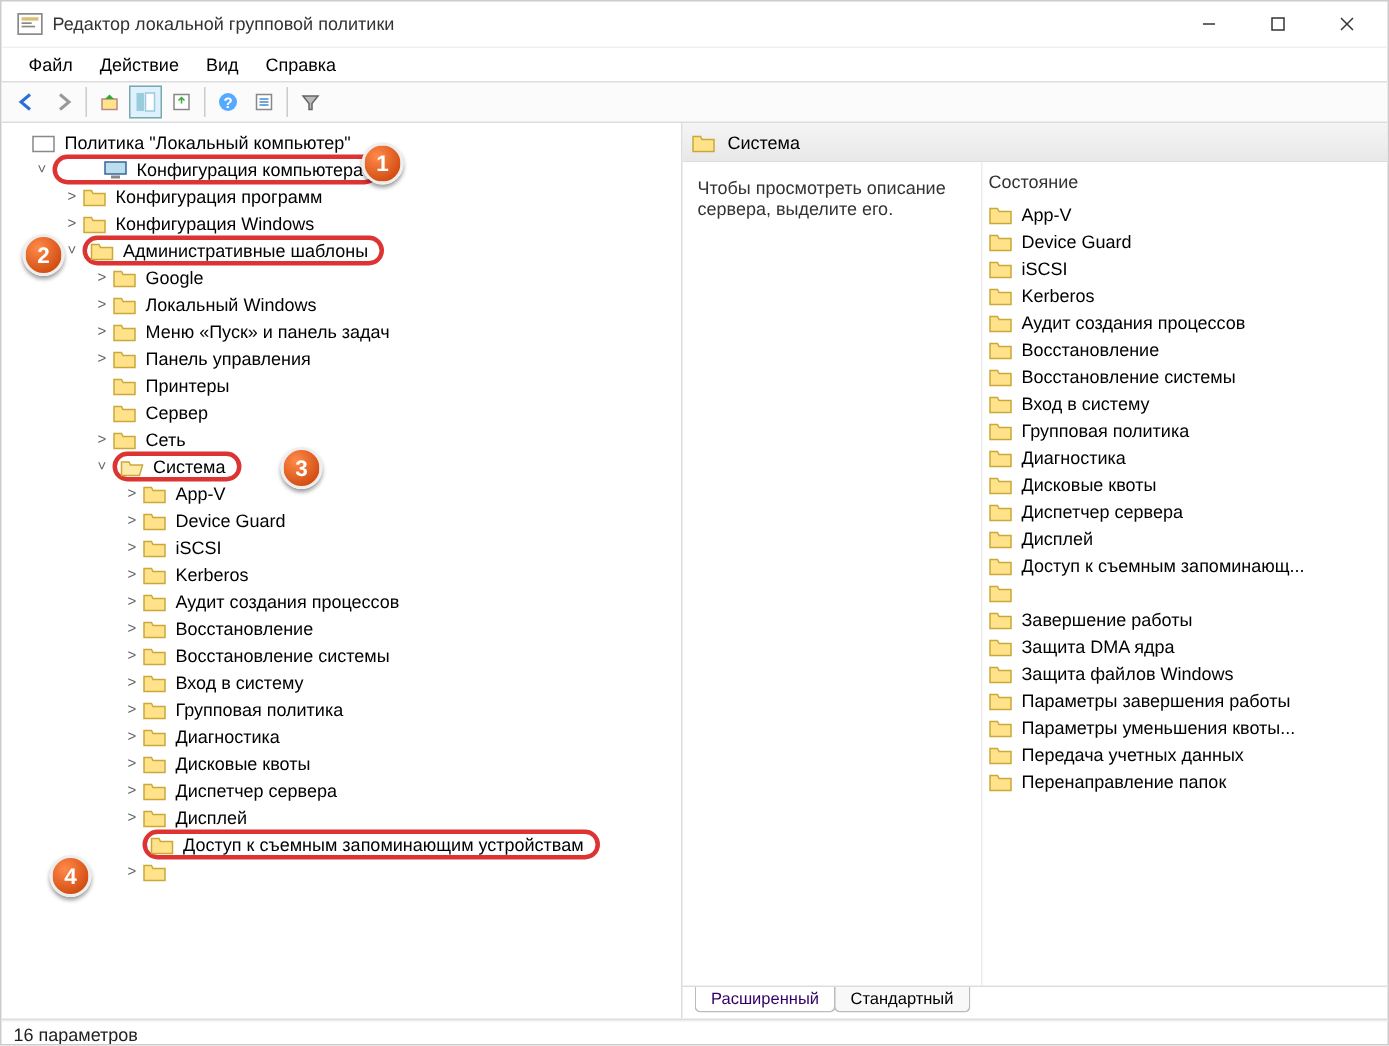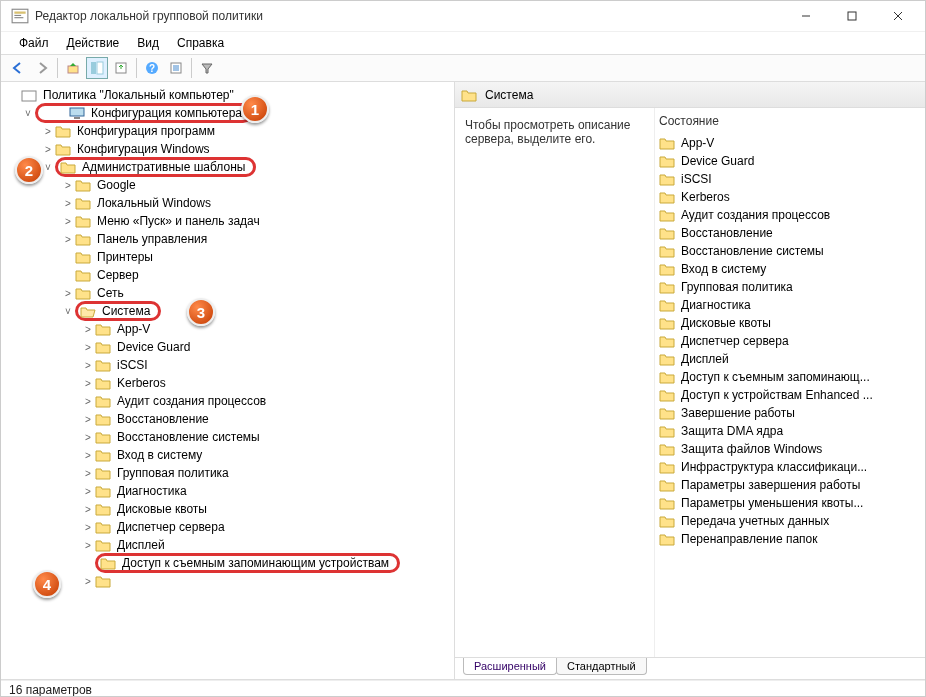--- a/index.html
+++ b/index.html
@@ -455,45 +455,38 @@
             <div class="list-row">
               <svg class="folder-ico" viewBox="0 0 16 14">
                 <path d="M1 3 L6 3 L7 5 L15 5 L15 13 L1 13 Z" fill="#ffe28a" stroke="#c9a93a"></path>
               </svg>
               <span class="tree-label">Доступ к съемным запоминающ...</span>
             </div>
             <div class="list-row">
               <svg class="folder-ico" viewBox="0 0 16 14">
                 <path d="M1 3 L6 3 L7 5 L15 5 L15 13 L1 13 Z" fill="#ffe28a" stroke="#c9a93a"></path>
               </svg>
-              <span class="tree-label">Доступ к устройствам Enhanced ...</span>
             </div>
             <div class="list-row">
               <svg class="folder-ico" viewBox="0 0 16 14">
                 <path d="M1 3 L6 3 L7 5 L15 5 L15 13 L1 13 Z" fill="#ffe28a" stroke="#c9a93a"></path>
               </svg>
               <span class="tree-label">Завершение работы</span>
             </div>
             <div class="list-row">
               <svg class="folder-ico" viewBox="0 0 16 14">
                 <path d="M1 3 L6 3 L7 5 L15 5 L15 13 L1 13 Z" fill="#ffe28a" stroke="#c9a93a"></path>
               </svg>
               <span class="tree-label">Защита DMA ядра</span>
             </div>
             <div class="list-row">
               <svg class="folder-ico" viewBox="0 0 16 14">
                 <path d="M1 3 L6 3 L7 5 L15 5 L15 13 L1 13 Z" fill="#ffe28a" stroke="#c9a93a"></path>
               </svg>
               <span class="tree-label">Защита файлов Windows</span>
-            </div>
-            <div class="list-row">
-              <svg class="folder-ico" viewBox="0 0 16 14">
-                <path d="M1 3 L6 3 L7 5 L15 5 L15 13 L1 13 Z" fill="#ffe28a" stroke="#c9a93a"></path>
-              </svg>
-              <span class="tree-label">Инфраструктура классификаци...</span>
             </div>
             <div class="list-row">
               <svg class="folder-ico" viewBox="0 0 16 14">
                 <path d="M1 3 L6 3 L7 5 L15 5 L15 13 L1 13 Z" fill="#ffe28a" stroke="#c9a93a"></path>
               </svg>
               <span class="tree-label">Параметры завершения работы</span>
             </div>
             <div class="list-row">
               <svg class="folder-ico" viewBox="0 0 16 14">
                 <path d="M1 3 L6 3 L7 5 L15 5 L15 13 L1 13 Z" fill="#ffe28a" stroke="#c9a93a"></path>

